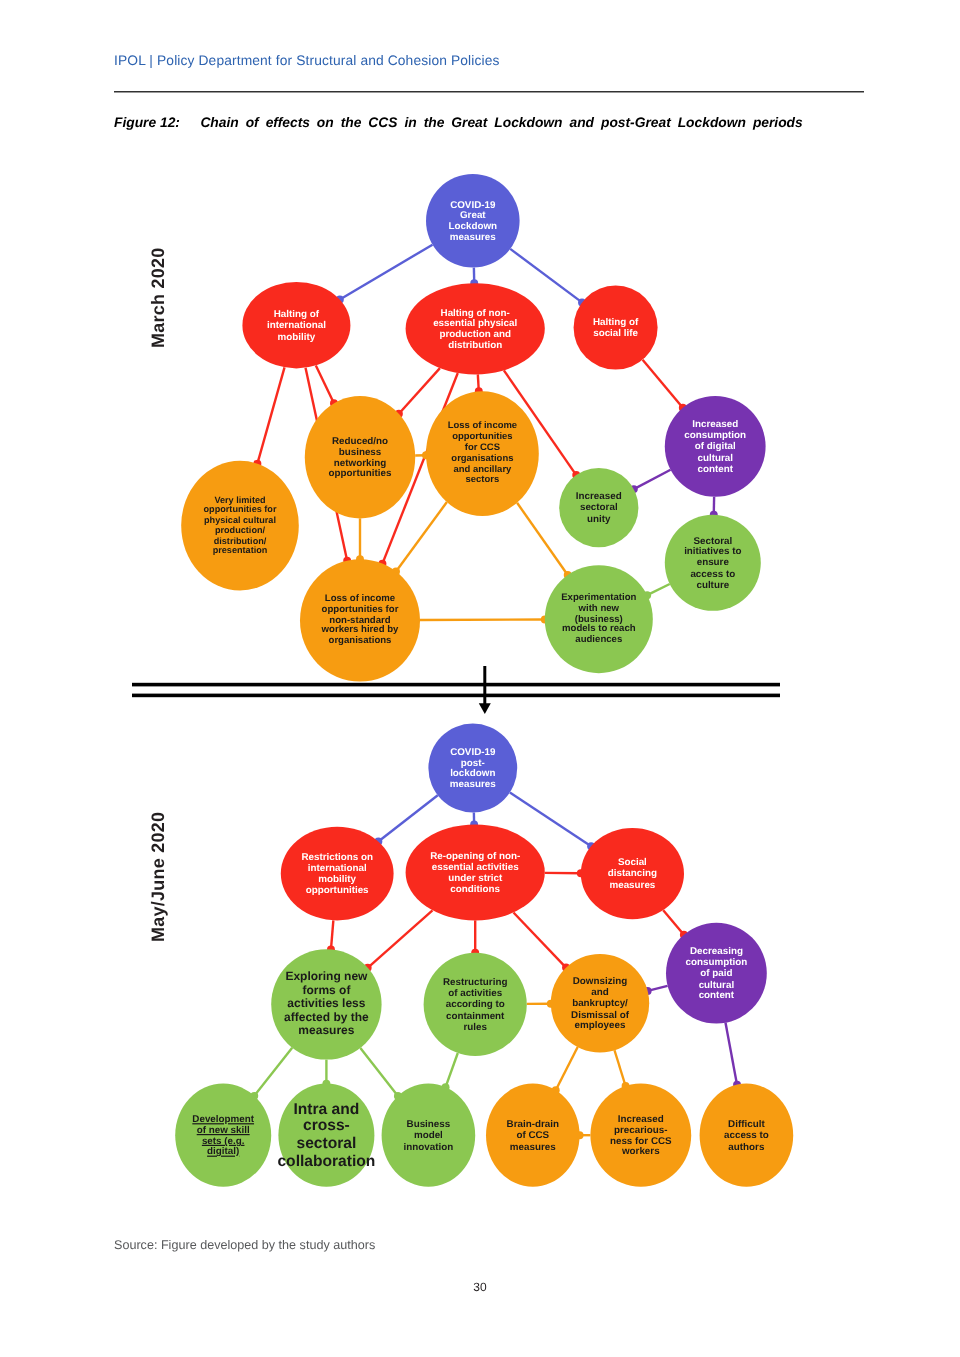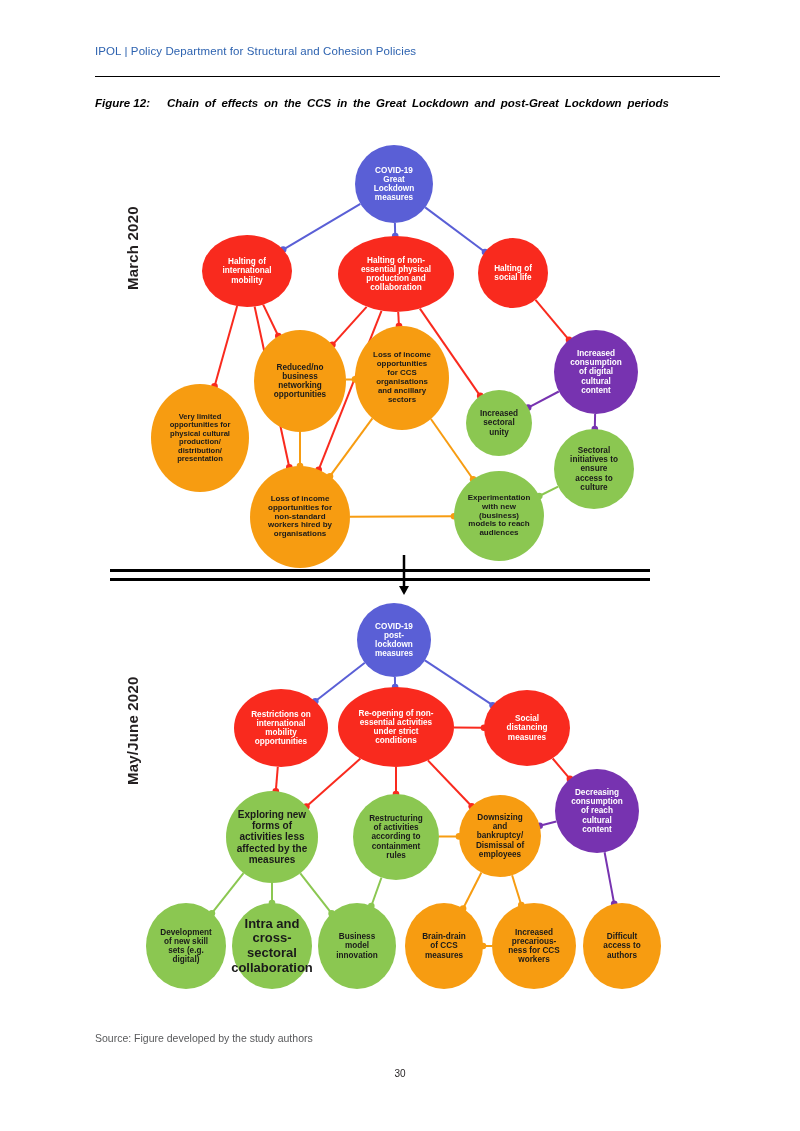--- a/index.html
+++ b/index.html
@@ -252,21 +252,21 @@
     <div class="node-label light" style="left: 355px; top: 145px; width: 78px; height: 78px; font-size: 8.2px;">COVID-19
 Great
 Lockdown
 measures</div>
     <div class="node-label light" style="left: 202px; top: 235px; width: 90px; height: 72px; font-size: 8.2px;">Halting of
 international
 mobility</div>
     <div class="node-label light" style="left: 338px; top: 236px; width: 116px; height: 76px; font-size: 8.2px;">Halting of non-
 essential physical
 production and
-collaboration</div>
+distribution</div>
     <div class="node-label light" style="left: 478px; top: 238px; width: 70px; height: 70px; font-size: 8.2px;">Halting of
 social life</div>
     <div class="node-label dark" style="left: 151px; top: 384px; width: 98px; height: 108px; font-size: 7.6px;">Very limited
 opportunities for
 physical cultural
 production/
 distribution/
 presentation</div>
     <div class="node-label dark" style="left: 254px; top: 330px; width: 92px; height: 102px; font-size: 8.2px;">Reduced/no
 business
@@ -326,24 +326,24 @@
 according to
 containment
 rules</div>
     <div class="node-label dark" style="left: 459px; top: 795px; width: 82px; height: 82px; font-size: 8.2px;">Downsizing
 and
 bankruptcy/
 Dismissal of
 employees</div>
     <div class="node-label light" style="left: 555px; top: 769px; width: 84px; height: 84px; font-size: 8.2px;">Decreasing
 consumption
-of reach
+of paid
 cultural
 content</div>
-    <div class="node-label dark" style="left: 146px; top: 903px; width: 80px; height: 86px; font-size: 8.2px;">Development
+    <div class="node-label dark" style="left: 146px; top: 903px; width: 80px; height: 86px; font-size: 8.2px; text-decoration: underline;">Development
 of new skill
 sets (e.g.
 digital)</div>
     <div class="node-label dark" style="left: 232px; top: 903px; width: 80px; height: 86px; font-size: 13px;">Intra and
 cross-
 sectoral
 collaboration</div>
     <div class="node-label dark" style="left: 318px; top: 903px; width: 78px; height: 86px; font-size: 8.2px;">Business
 model
 innovation</div>

